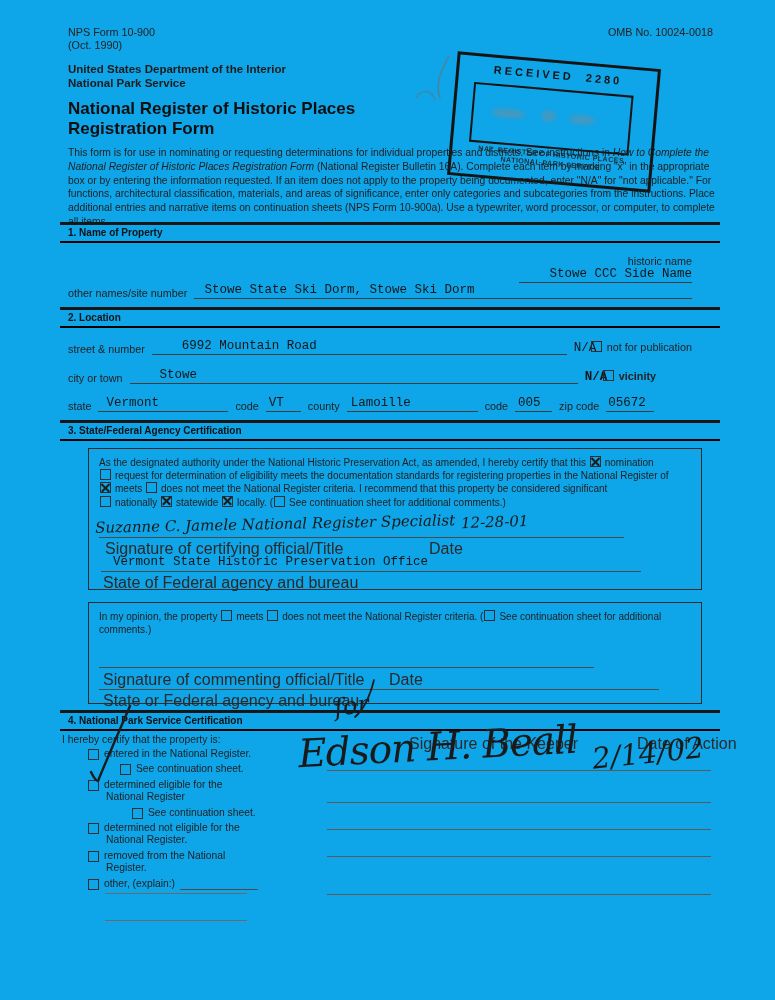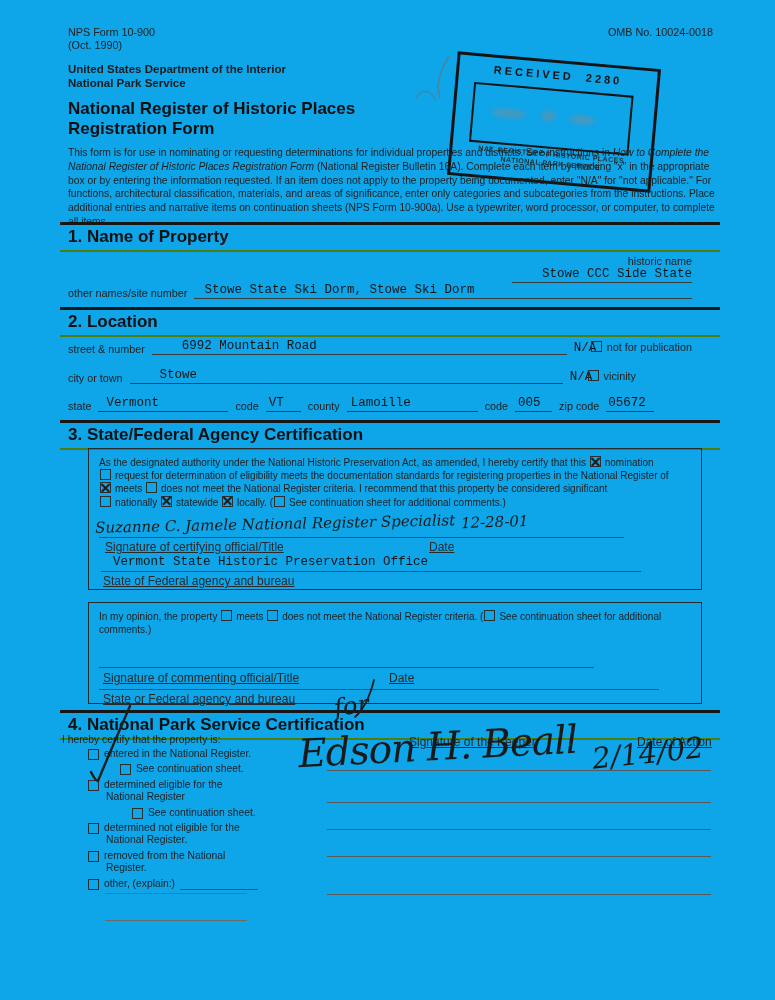--- a/index.html
+++ b/index.html
@@ -4,24 +4,24 @@
 <style>
   html,body{margin:0;padding:0;background:#e9e9e9;}
   .page{position:relative;width:775px;height:1000px;background:#0ea5e9;margin:0 auto;
         outline:1px solid #c9c9c9;overflow:hidden;color:#1c1c1c;
         font-family:"Liberation Sans","DejaVu Sans",sans-serif;}
   .abs{position:absolute;}
   .mono{font-family:"Liberation Mono","DejaVu Sans Mono",monospace;font-size:12.5px;color:#161616;}
   .hand{font-family:"DejaVu Serif",serif;font-style:italic;color:#1a1a1a;}
   .b{font-weight:bold;}
   .lbl{font-size:10.8px;color:#222;}
-  .small{font-size:12px;color:#2a2a2a;text-decoration:underline;}
-  
-  .sec{position:absolute;left:60px;width:652px;border-top:3px solid #161616;border-bottom:2px solid #4d7c0f;
-       padding:2px 0 3px 8px;font-size:17px;font-weight:bold;color:#111;}
+  .small{font-size:16px;color:#2a2a2a;}
+  
+  .sec{position:absolute;left:60px;width:652px;border-top:3px solid #161616;border-bottom:2px solid #000000;
+       padding:2px 0 3px 8px;font-size:10px;font-weight:bold;color:#111;}
   
   .row{position:absolute;display:flex;align-items:flex-end;}
   .fill{flex:1;border-bottom:1.6px solid #3d3d3d;padding:0 0 1px 30px;white-space:nowrap;}
   .seg{border-bottom:1.6px solid #3d3d3d;padding:0 2px 1px 8px;white-space:nowrap;}
   .gap{margin-left:7px;}
   
   .cb{display:inline-block;width:9px;height:9px;border:1px solid #2e2e2e;position:relative;
       vertical-align:-1px;background:transparent;flex:none;}
   .cb.checked::before,.cb.checked::after{content:"";position:absolute;left:-1px;top:3.6px;width:11px;height:1.5px;background:#1d1d1d;}
   .cb.checked::before{transform:rotate(45deg);}
@@ -79,21 +79,21 @@
       <div>NATIONAL PARK SERVICE</div>
     </div>
   </div>
 
   <p class="abs intro" style="left:68px;top:146px;width:648px;margin:0;"><span>This form is for use in nominating or requesting determinations for individual properties and districts. See instructions in </span><i>How to Complete the National Register of Historic Places Registration Form</i><span> (National Register Bulletin 16A). Complete each item by marking "x" in the appropriate box or by entering the information requested. If an item does not apply to the property being documented, enter "N/A" for "not applicable." For functions, architectural classification, materials, and areas of significance, enter only categories and subcategories from the instructions. Place additional entries and narrative items on continuation sheets (NPS Form 10-900a). Use a typewriter, word processor, or computer, to complete all items.</span></p>
 
   <div class="sec" style="top:222px;">1. Name of Property</div>
 
   <div class="row" style="left:68px;top:255px;width:624px;flex-direction:column;">
     <span class="lbl">historic name</span>
-    <span class="fill gap mono">Stowe CCC Side State</span>
+    <span class="fill gap mono">Stowe CCC Side Name</span>
   </div>
 
   <div class="row" style="left:68px;top:283px;width:624px;">
     <span class="lbl">other names/site number</span>
     <span class="fill gap mono" style="padding-left:10px;">Stowe State Ski Dorm, Stowe Ski Dorm</span>
   </div>
 
   <div class="sec" style="top:307px;">2. Location</div>
 
   <div class="row" style="left:68px;top:337px;width:624px;">
@@ -101,21 +101,21 @@
     <span class="fill gap mono">6992 Mountain Road</span>
     <span class="gap" style="white-space:nowrap;">
       <span class="mono">N/A</span><span class="cb" style="margin-left:-5px;"></span>
       <span class="lbl">not for publication</span>
     </span>
   </div>
 
   <div class="row" style="left:68px;top:366px;width:624px;">
     <span class="lbl">city or town</span>
     <span class="fill gap mono">Stowe</span>
-    <span class="gap" style="white-space:nowrap;margin-right:56px;">
+    <span class="gap" style="white-space:nowrap;margin-right:36px;font-weight:bold;">
       <span class="mono">N/A</span><span class="cb" style="margin-left:-4px;"></span>
       <span class="lbl">vicinity</span>
     </span>
   </div>
 
   <div class="row" style="left:68px;top:396px;width:624px;">
     <span class="lbl">state</span>
     <span class="seg gap mono" style="width:120px;">Vermont</span>
     <span class="lbl gap">code</span>
     <span class="seg gap mono" style="width:30px;padding-left:3px;">VT</span>

